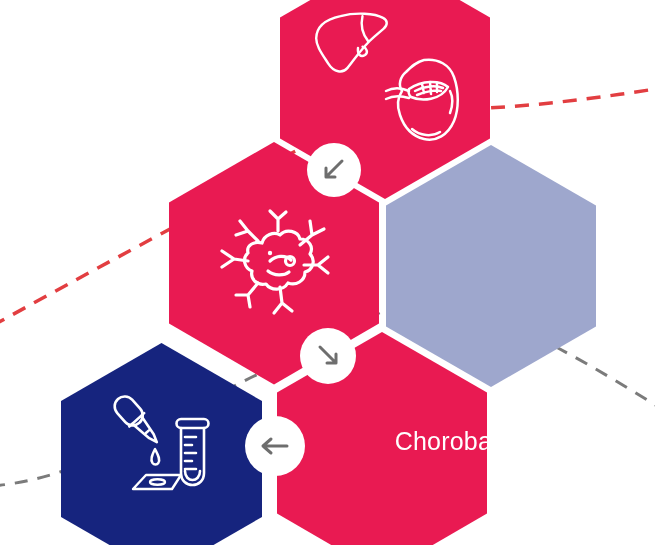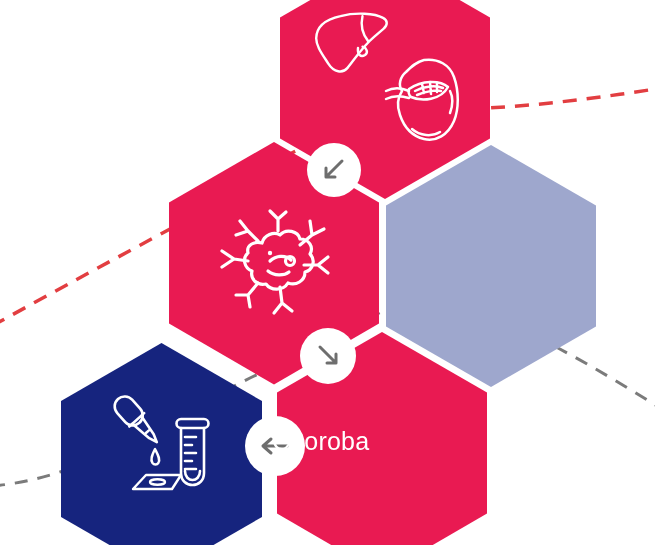--- a/index.html
+++ b/index.html
@@ -6,21 +6,21 @@
   .stage {
     position:relative; width:655px; height:545px; overflow:hidden;
     background:#ffffff; font-family:"Liberation Sans","DejaVu Sans",sans-serif;
   }
   .stage svg { position:absolute; left:0; top:0; display:block; }
   .dash { fill:none; stroke-width:3.5; stroke-dasharray:14 10; stroke-linecap:butt; }
   .dash.gray { stroke-width:3; stroke-dasharray:13 10; }
   .icon-stroke { fill:none; stroke-linecap:round; stroke-linejoin:round; }
   .question-label {
     position:absolute; left:272px; top:429px; width:220px;
-    text-align:left; color:#ffffff; font-size:25px; line-height:24px;
+    text-align:right; color:#ffffff; font-size:25px; line-height:24px;
     letter-spacing:0.2px;
   }
 </style>
 </head>
 <body>
 
 <div class="stage">
   <svg width="655" height="545" viewBox="0 0 655 545">
 
     <path class="dash" d="M-8,326 C55,291 120,256 170,229 C238,192 272,161 298,150 C360,122 430,111 488,108 C545,105 604,97 662,88" stroke="#e23e41"></path>

